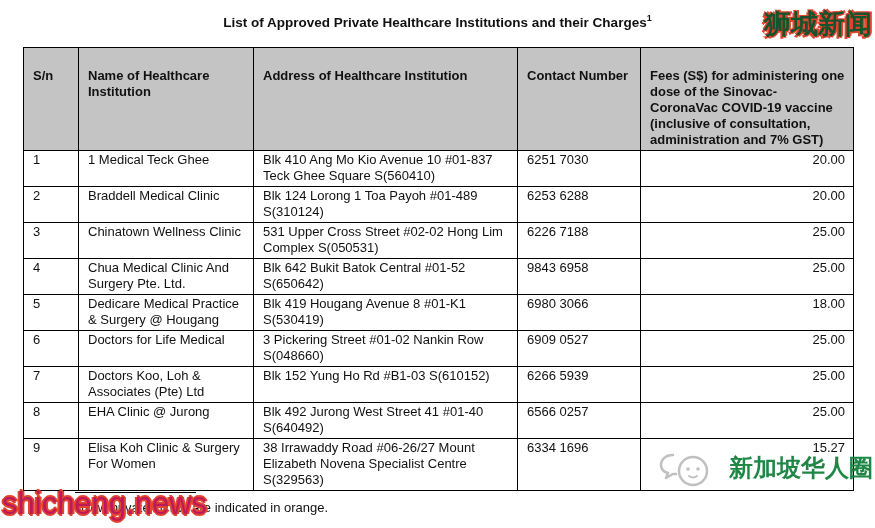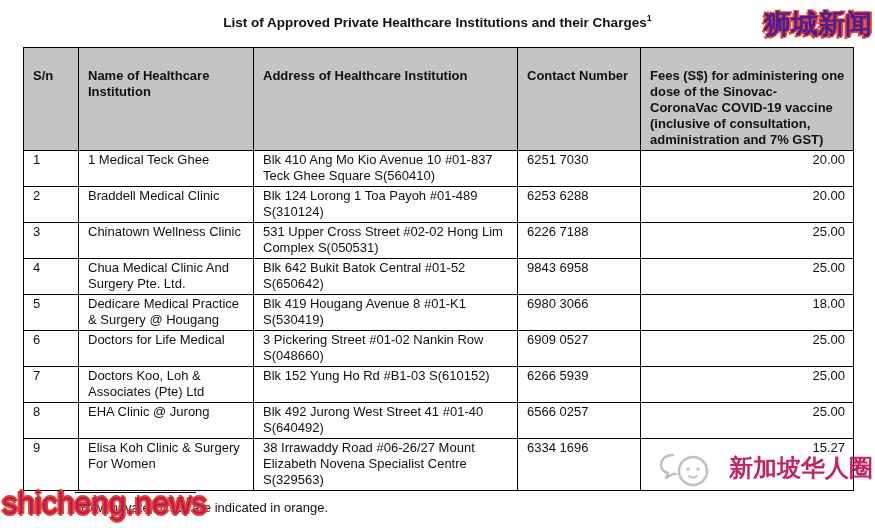--- a/index.html
+++ b/index.html
@@ -55,38 +55,38 @@
   .footnote {
     position:absolute; left:76px; top:499px;
     font-size:13px;
   }
   .footnote sup { font-size:9px; }
 
   
   .wm-top-right {
     position:absolute; top:6px; right:3px;
     font-size:27px; font-weight:bold;
-    color:#4c1d95;
+    color:#14532d;
     text-shadow:-2px 2px 0 #e2452f, 2px -1px 0 #e2452f,
                 -1px -1px 0 #e2452f, 1px 1px 0 #e2452f;
     z-index:5; white-space:nowrap;
   }
   .wm-bottom-left {
     position:absolute; left:2px; top:486px;
     font-size:31px; font-weight:normal;
     color:#be185d;
     text-shadow:-2px 0 0 #e2452f, 2px 0 0 #e2452f,
                 0 -2px 0 #e2452f, 0 2px 0 #e2452f,
                 -1px 1px 0 #e2452f, 1px -1px 0 #e2452f;
     z-index:5; white-space:nowrap;
   }
   .wm-bottom-right {
     position:absolute; right:2px; top:447px;
     display:flex; align-items:center; gap:2px;
-    color:#be185d;
+    color:#15803d;
     font-size:24px; font-weight:bold;
     z-index:5; white-space:nowrap;
     opacity:0.95;
   }
   .wm-bottom-right svg { display:block; }
 </style>
 </head>
 <body>
 
 <div class="page">

